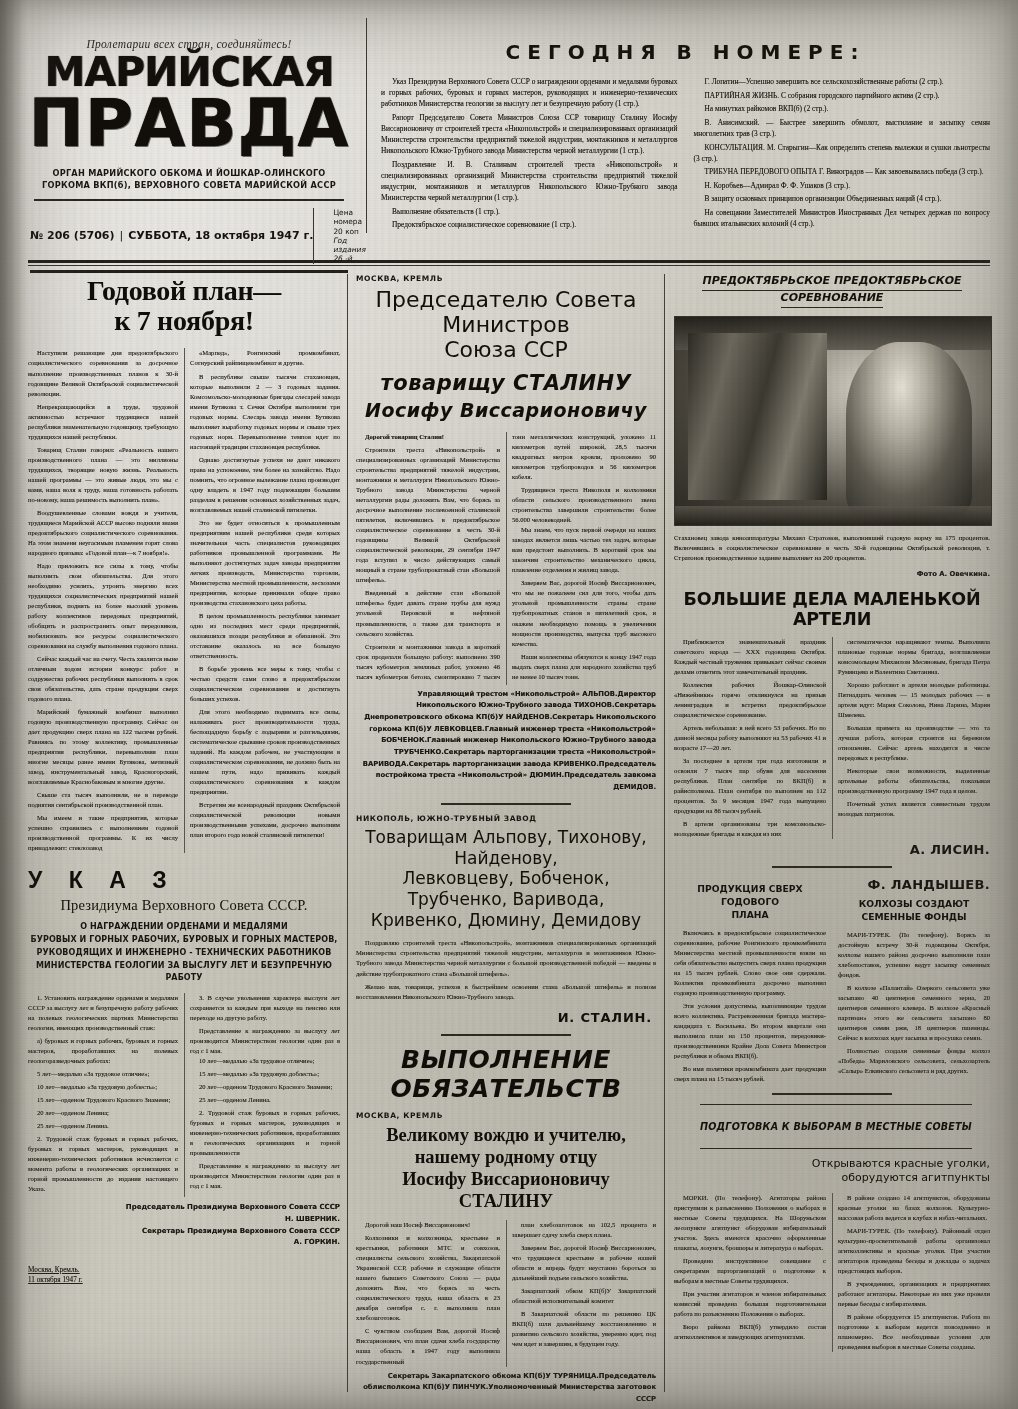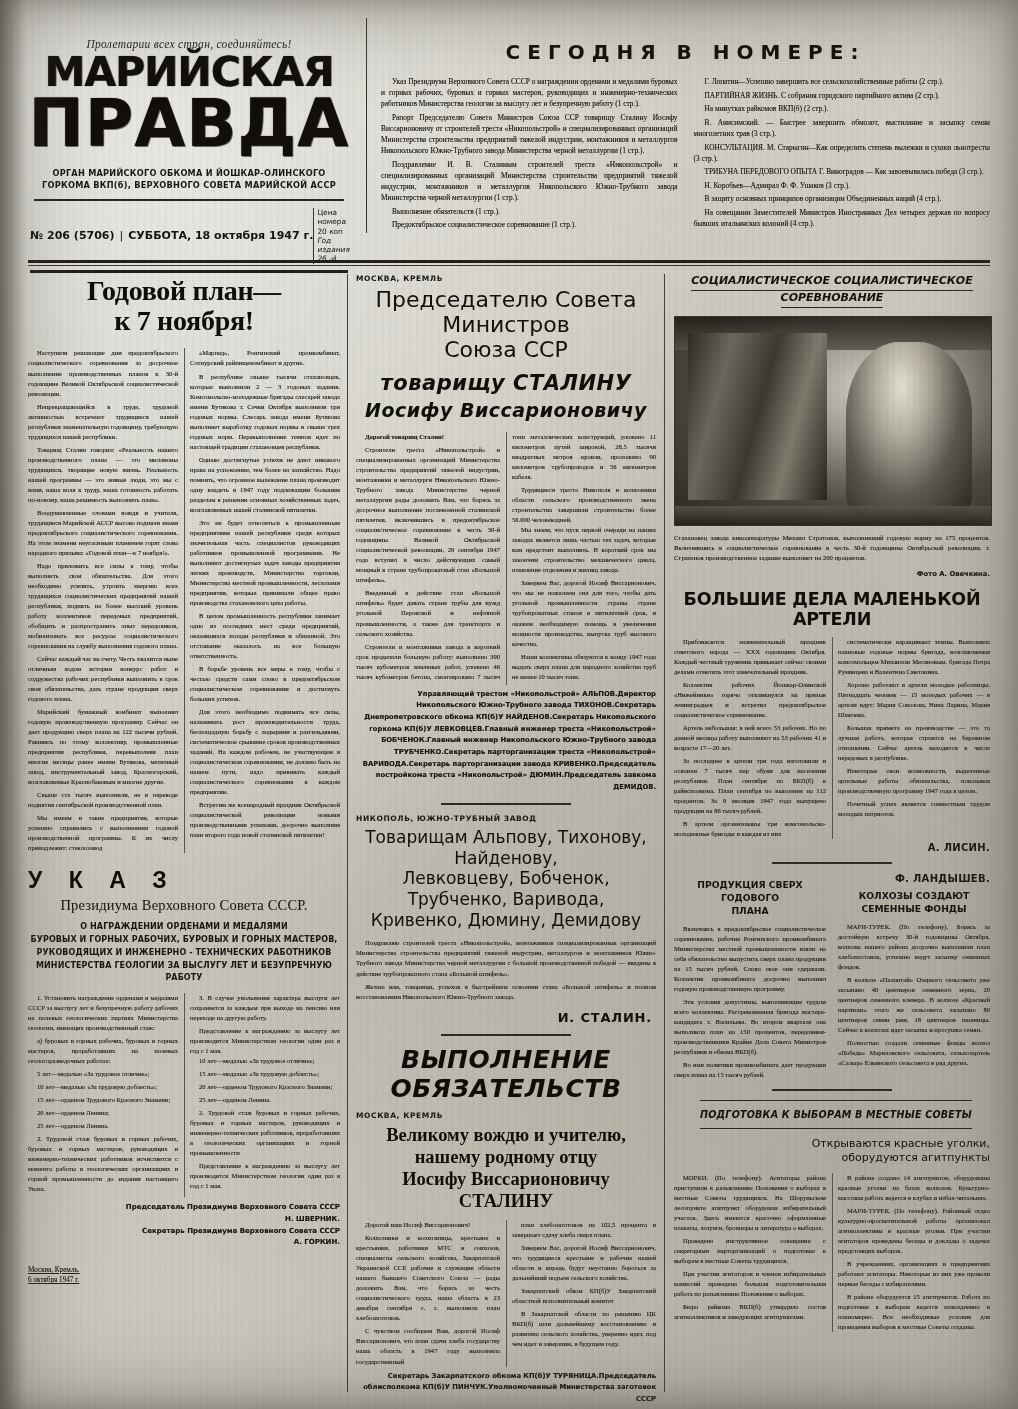--- a/index.html
+++ b/index.html
@@ -60,21 +60,21 @@
   .issue-bar{
     display:flex;align-items:center;justify-content:space-between;
     font-family:"DejaVu Sans",sans-serif;font-weight:700;font-size:11px;
     margin-top:5px;padding:2px 2px;color:#151210;
   }
   .issue-no{white-space:nowrap;}
   .issue-sep{padding:0 5px;font-weight:400;}
   .issue-date{white-space:nowrap;}
   .price{
     font-size:7.4px;font-weight:400;line-height:1.25;text-align:left;
-    border-left:1px solid #3a362e;padding-left:3px;font-family:"DejaVu Sans",sans-serif;
+    border-left:1px solid #3a362e;padding-left:19px;font-family:"DejaVu Sans",sans-serif;
   }
   .price i{font-style:italic;}
   .mh-rule2{border:0;border-top:3px solid #231f1a;margin:4px 2px 0 2px;}
 
   .mh-right{position:absolute;left:338px;top:0;right:0;padding-left:14px;
     border-left:1.5px solid #3b372f;}
   .today-title{
     text-align:center;font-family:"DejaVu Sans",sans-serif;font-weight:700;
     font-size:20px;letter-spacing:7px;margin:22px 0 12px 0;color:#141109;
   }
@@ -213,27 +213,27 @@
   .hl-mid{
     font-family:"DejaVu Sans",sans-serif;font-weight:700;font-size:9.2px;
     text-align:center;line-height:1.4;margin:6px 0 6px 0;color:#171410;
   }
   .hl-sub-ital{
     font-family:"DejaVu Sans",sans-serif;font-style:italic;font-weight:700;
     font-size:9.6px;text-align:center;color:#15120c;margin:4px 0 7px 0;
     letter-spacing:.2px;
   }
   .hl-sub-ital span{display:inline-block;border-top:1.4px solid #2b2821;
-    border-bottom:1.4px solid #2b2821;padding:8px 0;margin-left:8px;}
+    border-bottom:1.4px solid #2b2821;padding:16px 0;margin-left:8px;}
   .hl-open{
     font-family:"DejaVu Sans",sans-serif;font-size:11px;text-align:right;
     line-height:1.25;margin:8px 0 8px 0;color:#131009;
   }
   .byline{
-    font-family:"DejaVu Sans",sans-serif;font-weight:700;font-size:10px;
+    font-family:"DejaVu Sans",sans-serif;font-weight:700;font-size:13px;
     text-align:right;margin-top:3px;color:#1b1813;letter-spacing:.3px;
   }
   .divider{border:0;border-top:2px solid #2f2b24;width:120px;margin:9px auto;}
 </style>
 </head>
 <body>
 
 <div class="page">
  <div class="sheet">
 
@@ -353,21 +353,21 @@
               </div>
         </div>
         <div class="sign-block blurred">
           <span class="r">Председатель Президиума Верховного Совета СССР</span>
           <span class="r">Н. ШВЕРНИК.</span>
           <span class="r">Секретарь Президиума Верховного Совета СССР</span>
           <span class="r">А. ГОРКИН.</span>
         </div>
         <div class="place blurred">
           <u>Москва, Кремль.</u><br>
-          <u>6 октября 1947 г.</u>
+          <u>11 октября 1947 г.</u>
         </div>
       </div>
     </div>
 
     <div class="col col-b">
       <div class="kicker-small">МОСКВА, КРЕМЛЬ</div>
       <div class="addr-1">
         <span>Председателю Совета Министров</span><br>
         <span>Союза ССР</span>
       </div>
@@ -429,21 +429,21 @@
               <p>Закарпатский обком КП(б)У Закарпатский областной исполнительный комитет</p>
               <p>В Закарпатской области по решению ЦК ВКП(б) шли дальнейшему восстановлению и развитию сельского хозяйства, уверенно идет, под чем идет и завершим, в будущем году.</p>
             </div>
       </div>
       <div class="sig-right blurred" id="sig-2"><span class="r">Секретарь Закарпатского обкома КП(б)У <b>ТУРЯНИЦА.</b></span><span class="r">Председатель облисполкома КП(б)У <b>ПИНЧУК.</b></span><span class="r">Уполномоченный Министерства заготовок СССР</span></div>
 
     </div>
 
     <div class="col col-c">
       <div class="rubric">
-        <span>СОЦИАЛИСТИЧЕСКОЕ СОЦИАЛИСТИЧЕСКОЕ</span><br>
+        <span>ПРЕДОКТЯБРЬСКОЕ ПРЕДОКТЯБРЬСКОЕ</span><br>
         <span>СОРЕВНОВАНИЕ</span>
       </div>
 
       <div class="photo">
         <div class="band"></div>
         <div class="machine"></div>
         <div class="figure"></div>
         <div class="band2"></div>
       </div>
 

